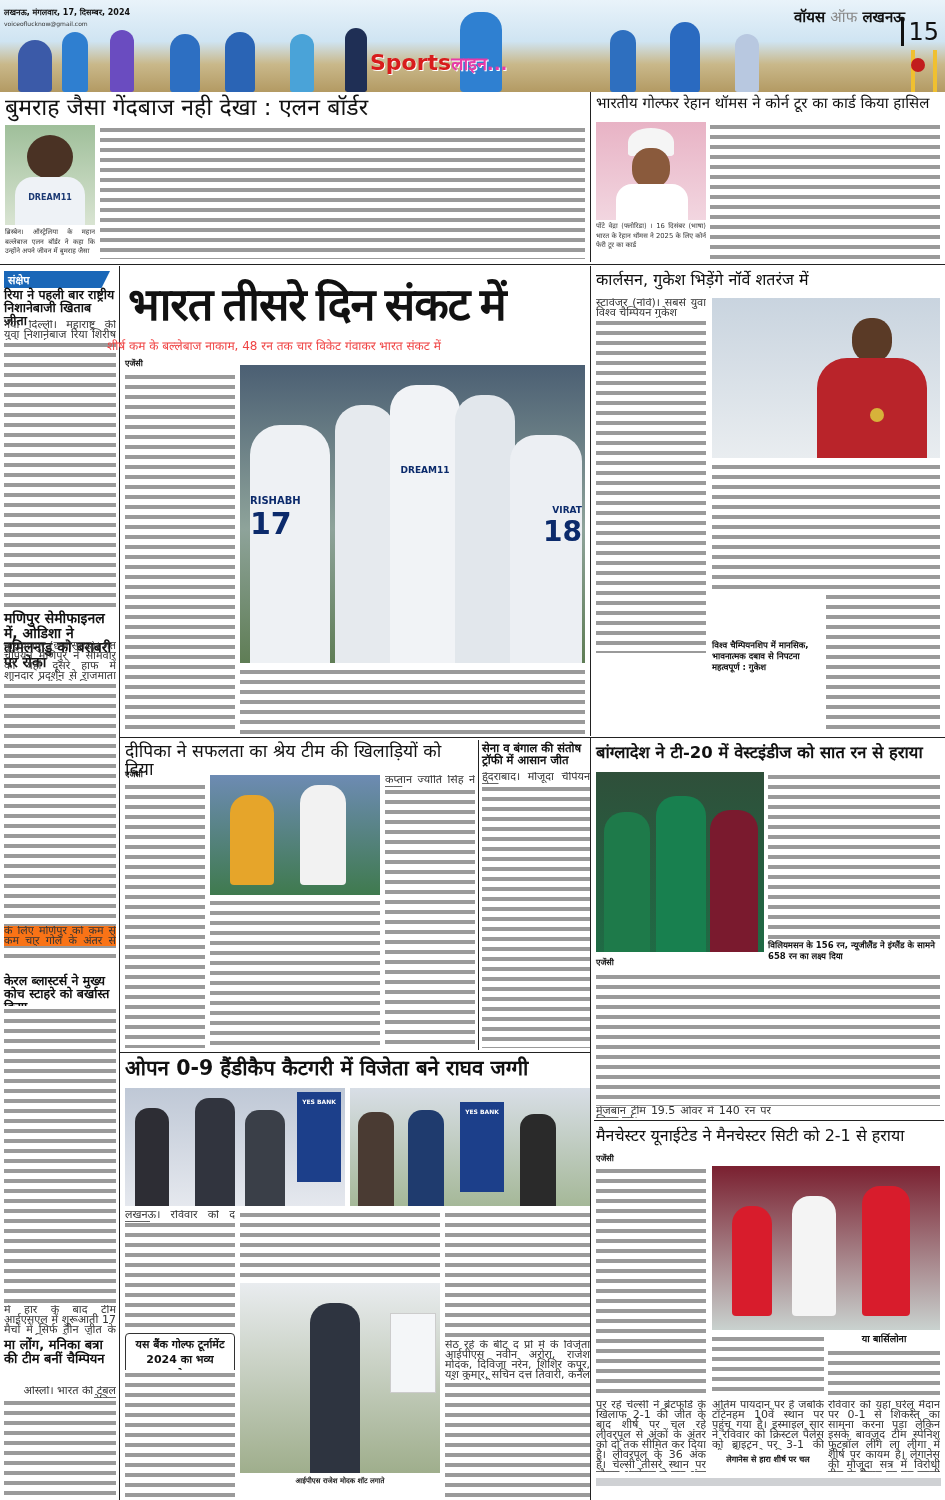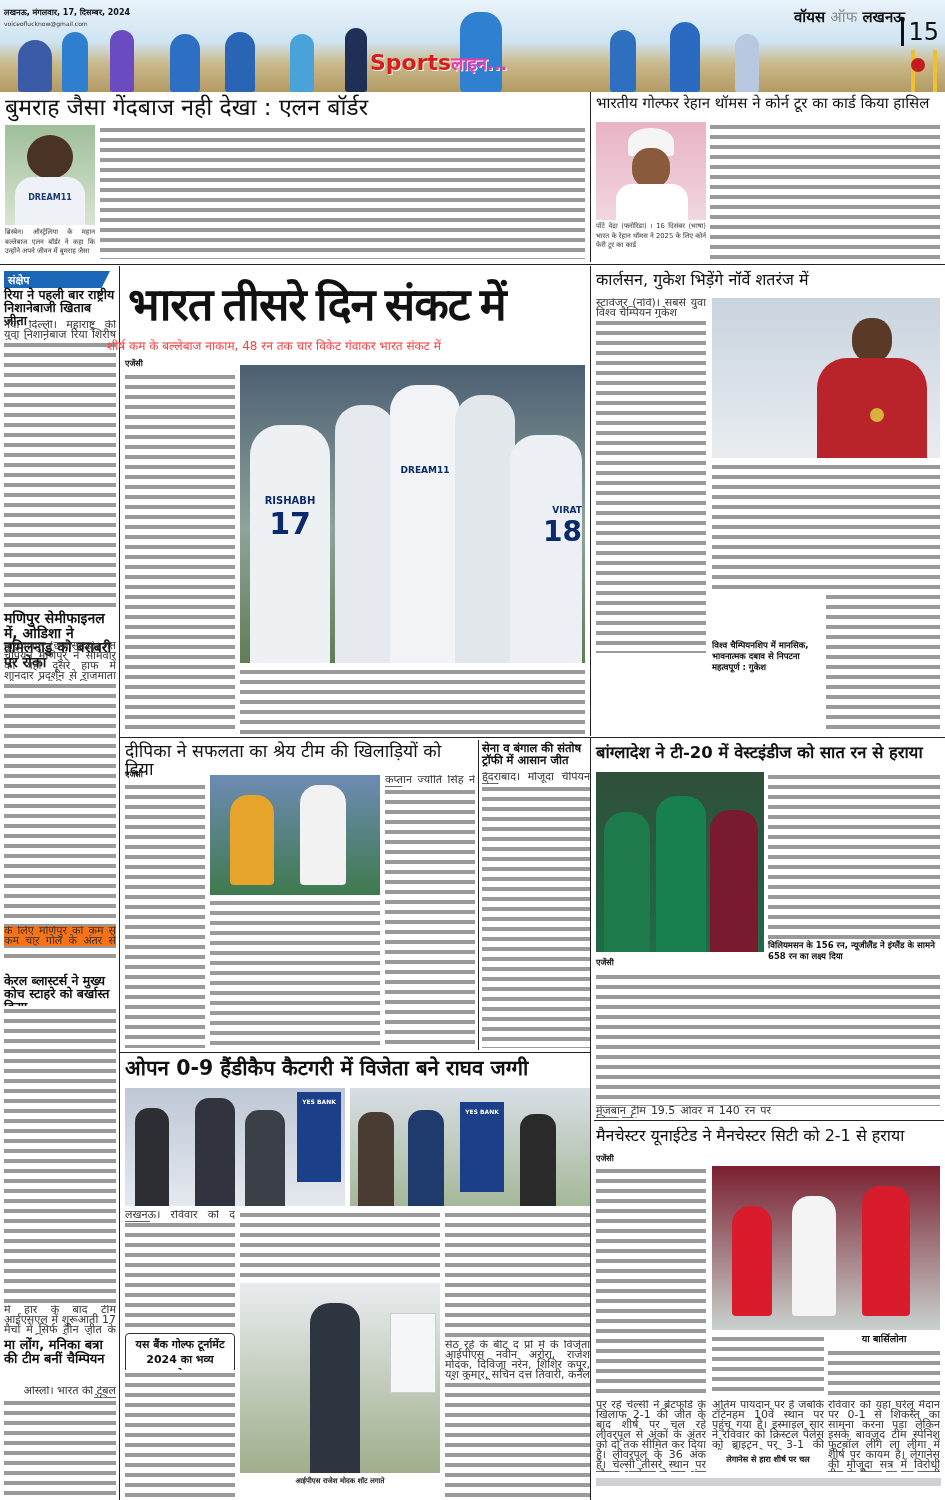--- a/index.html
+++ b/index.html
@@ -88,21 +88,21 @@
 <div class="abs hl" style="left:4px;top:1338px;width:112px;font-size:13px">मा लोंग, मनिका बत्रा की टीम बनीं चैम्पियन</div>
 <div class="abs txt" style="left:4px;top:1386px;width:112px;height:12px;text-align:right">ओस्लो। भारत की टेबल टेनिस</div>
 <div class="abs txtblk" style="left:4px;top:1398px;width:112px;height:100px"></div>
 <div class="abs rule" style="left:119px;top:266px;width:1px;height:1234px"></div>
 
 <div class="abs hl" style="left:128px;top:282px;width:470px;font-size:45px;font-family:Liberation Serif, serif;letter-spacing:-1px">भारत तीसरे दिन संकट में</div>
 <div class="abs" style="left:107px;top:337px;width:470px;font-size:12px;color:#ef4444">शीर्ष कम के बल्लेबाज नाकाम, 48 रन तक चार विकेट गंवाकर भारत संकट में</div>
 <div class="abs agency" style="left:125px;top:357px;width:110px">एजेंसी</div>
 <div class="abs txtblk" style="left:125px;top:372px;width:110px;height:362px"></div>
 <div class="abs photo" style="left:240px;top:365px;width:345px;height:298px;background:linear-gradient(#4b5f73,#8ea39a 55%,#5f7d55)">
-  <div style="position:absolute;left:10px;top:60px;width:80px;height:240px;border-radius:30px 30px 0 0;background:#eef1f4;color:#0b2a6b;font-weight:bold;font-size:10px;text-align:center;padding-top:70px"><span>RISHABH</span><div style="font-size:30px">17</div></div>
+  <div style="position:absolute;left:10px;top:60px;width:80px;height:240px;border-radius:30px 30px 0 0;background:#eef1f4;color:#0b2a6b;font-weight:bold;font-size:10px;text-align:left;padding-top:70px"><span>RISHABH</span><div style="font-size:30px">17</div></div>
   <div style="position:absolute;left:95px;top:40px;width:60px;height:260px;border-radius:26px 26px 0 0;background:#e6eaee"></div>
   <div style="position:absolute;left:150px;top:20px;width:70px;height:280px;border-radius:26px 26px 0 0;background:#f1f3f6;color:#0b2a6b;font-weight:bold;font-size:9px;text-align:center;padding-top:80px"><span>DREAM11</span></div>
   <div style="position:absolute;left:215px;top:30px;width:60px;height:270px;border-radius:26px 26px 0 0;background:#e2e7ec"></div>
   <div style="position:absolute;left:270px;top:70px;width:72px;height:230px;border-radius:26px 26px 0 0;background:#eceff3;color:#0b2a6b;font-weight:bold;font-size:9px;text-align:right;padding-top:70px"><span>VIRAT</span><div style="font-size:28px">18</div></div>
 </div>
 <div class="abs txtblk" style="left:240px;top:667px;width:345px;height:68px"></div>
 <div class="abs rule" style="left:590px;top:266px;width:1px;height:470px"></div>
 
 <div class="abs hl" style="left:596px;top:272px;width:345px;font-size:16px;font-weight:normal">कार्लसन, गुकेश भिड़ेंगे नॉर्वे शतरंज में</div>
 <div class="abs txt" style="left:596px;top:298px;width:110px;height:20px">स्टावेंजर (नॉर्वे)। सबसे युवा विश्व चैम्पियन गुकेश</div>

